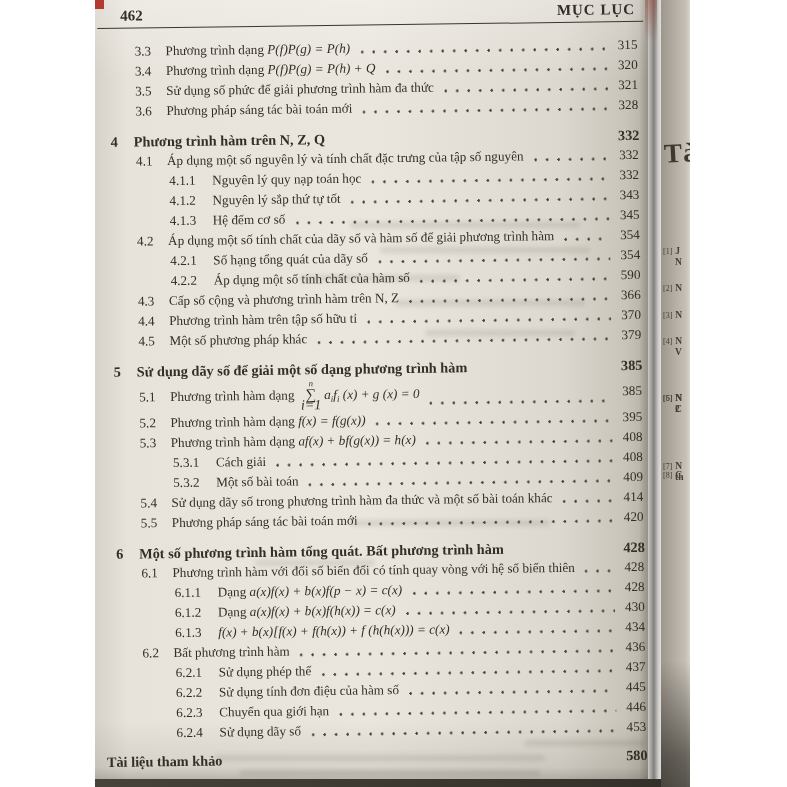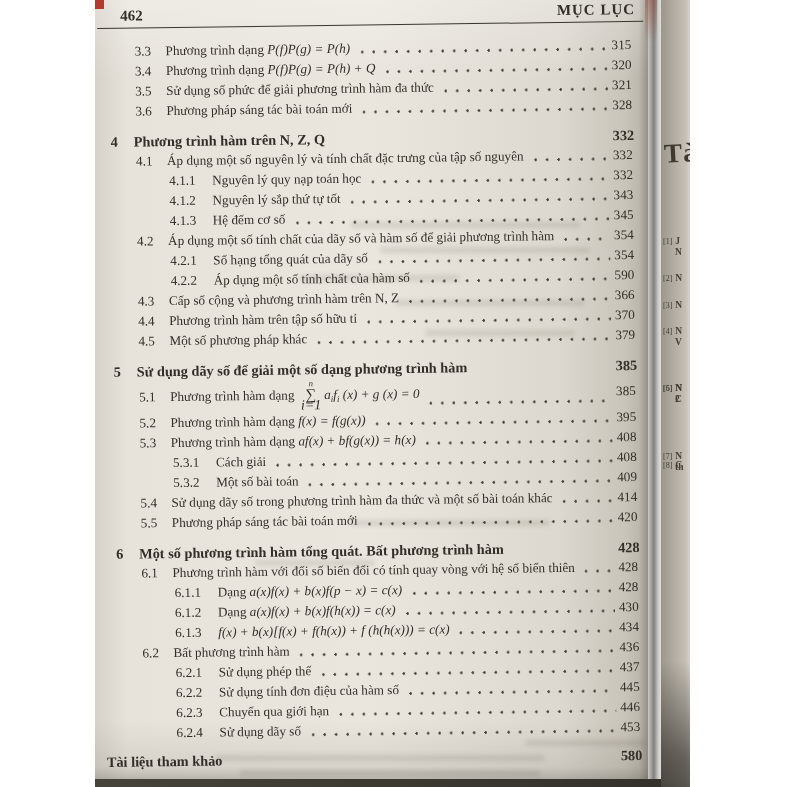--- a/index.html
+++ b/index.html
@@ -17,21 +17,21 @@
   .gutter{position:absolute;left:639px;top:0;width:24px;height:787px;
     background:linear-gradient(90deg,rgba(86,80,70,0) 0%,rgba(86,80,70,0.35) 40%,rgba(45,42,35,0.60) 62%,rgba(86,80,70,0.30) 80%,rgba(86,80,70,0.10) 100%);}
   .gutter::before{content:"";position:absolute;left:6px;top:0;width:12px;height:42px;
     background:linear-gradient(180deg,rgba(140,62,48,0.45),rgba(140,62,48,0));}
   .sliver{position:absolute;left:661px;top:0;width:29px;height:787px;overflow:hidden;
     background:
       linear-gradient(180deg,rgba(0,0,0,0) 84%,rgba(28,26,21,0.55) 96%,rgba(28,26,21,0.65) 100%),
       linear-gradient(90deg,#9d968c 0%,#b2aca2 45%,#c5bfb5 85%,#d9d4ca 100%);}
   .sliver-heading{position:absolute;top:138px;left:3px;font-size:27px;font-weight:bold;
     color:#3e382f;transform:rotate(-3deg);letter-spacing:1px;}
-  .sliver-item{position:absolute;left:2px;font-size:9.5px;font-weight:bold;color:#453f36;line-height:11px;white-space:pre;}
+  .sliver-item{position:absolute;left:2px;font-size:9.5px;font-weight:bold;color:#453f36;line-height:11px;white-space:pre;margin-top:10px;}
   .sliver-item .lbl{font-size:8px;font-weight:normal;}
   .sliver-item .l2{display:block;padding-left:12px;}
   .white-right{position:absolute;left:690px;top:0;width:97px;height:787px;background:#ffffff;}
   
   .ghost{position:absolute;height:6px;background:rgba(75,68,55,0.13);filter:blur(2px);border-radius:3px;}
   
   .content{position:absolute;left:100px;top:8px;width:546px;color:#332e27;
     transform:rotate(-0.75deg);transform-origin:0% 30%;}
   .hdr{display:flex;justify-content:space-between;align-items:flex-end;
     font-weight:bold;font-size:15px;padding:0 8px 0 23px;}
@@ -53,21 +53,21 @@
   .msub{font-style:italic;font-size:9px;position:relative;top:3px;}
   .sum{display:inline-flex;flex-direction:column;align-items:center;vertical-align:middle;
     margin:0 3px;line-height:1;position:relative;top:-2px;}
   .sum .top{font-size:8.5px;font-style:italic;line-height:8px;}
   .sum .sg{font-size:15px;line-height:14px;}
   .sum .bot{font-size:14px;font-style:italic;line-height:8px;}
   .lead{flex:1 1 auto;align-self:flex-end;height:5px;margin:0 4px 4px 10px;
     background-image:radial-gradient(circle at 1.6px 2.5px,#4a443b 1.1px,transparent 1.5px);
     background-size:11.5px 5px;background-repeat:repeat-x;}
   .lead.nodots{background:none;}
-  .pg{flex:0 0 auto;min-width:32px;text-align:left;}
+  .pg{flex:0 0 auto;min-width:32px;text-align:center;}
   .r-ch .pg,.r-tk .pg{font-weight:bold;}
 </style>
 </head>
 <body>
 
 <div class="page"></div>
 <div class="page-bottom-shade"></div>
 <div class="red-tick" style="background: rgb(178, 58, 46);"></div>
 <div class="gutter"></div>
 <div class="sliver">

